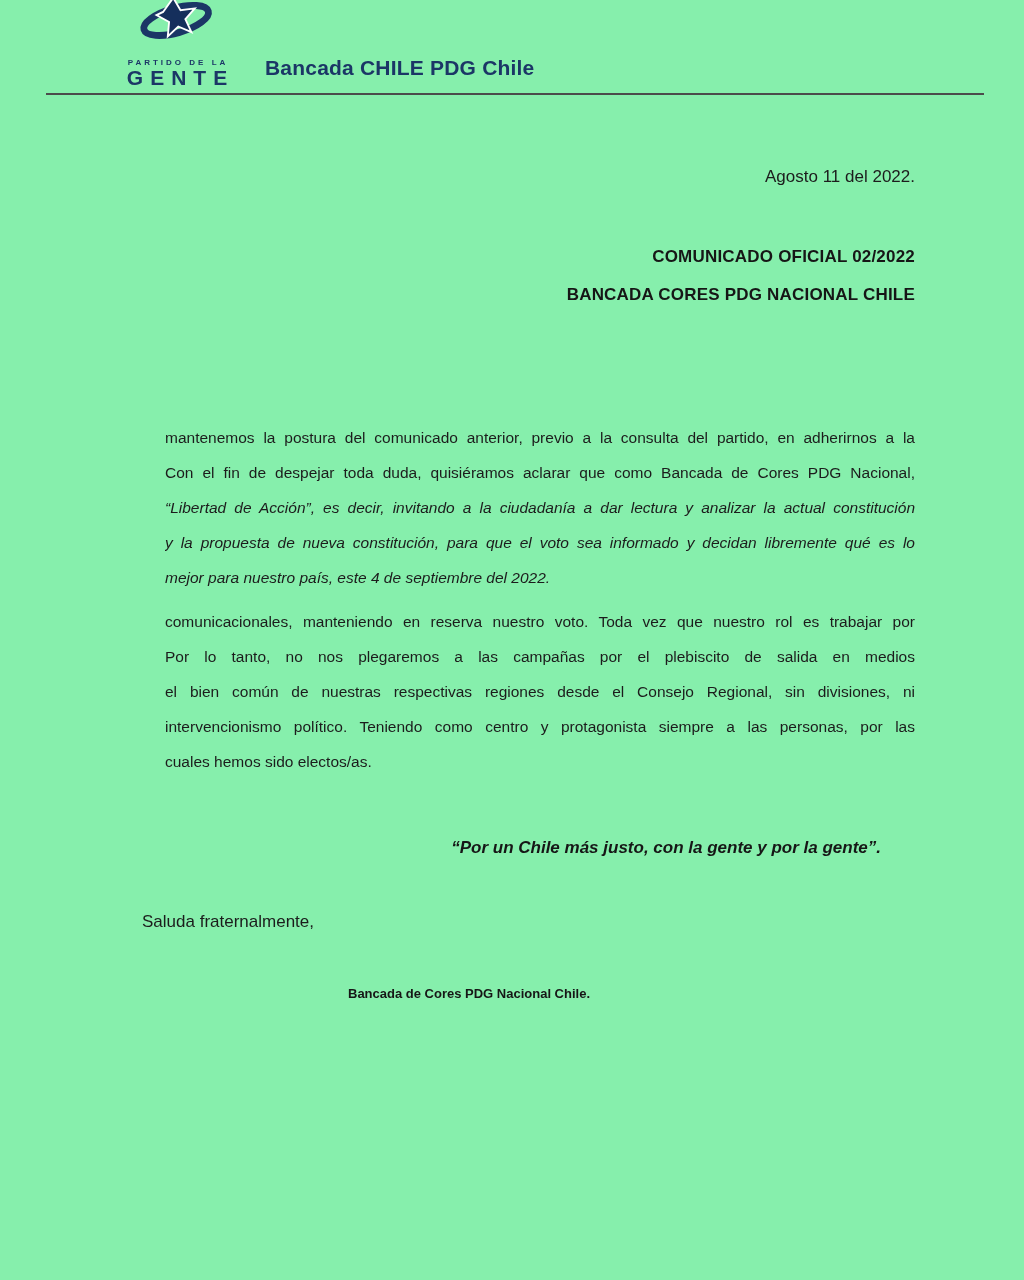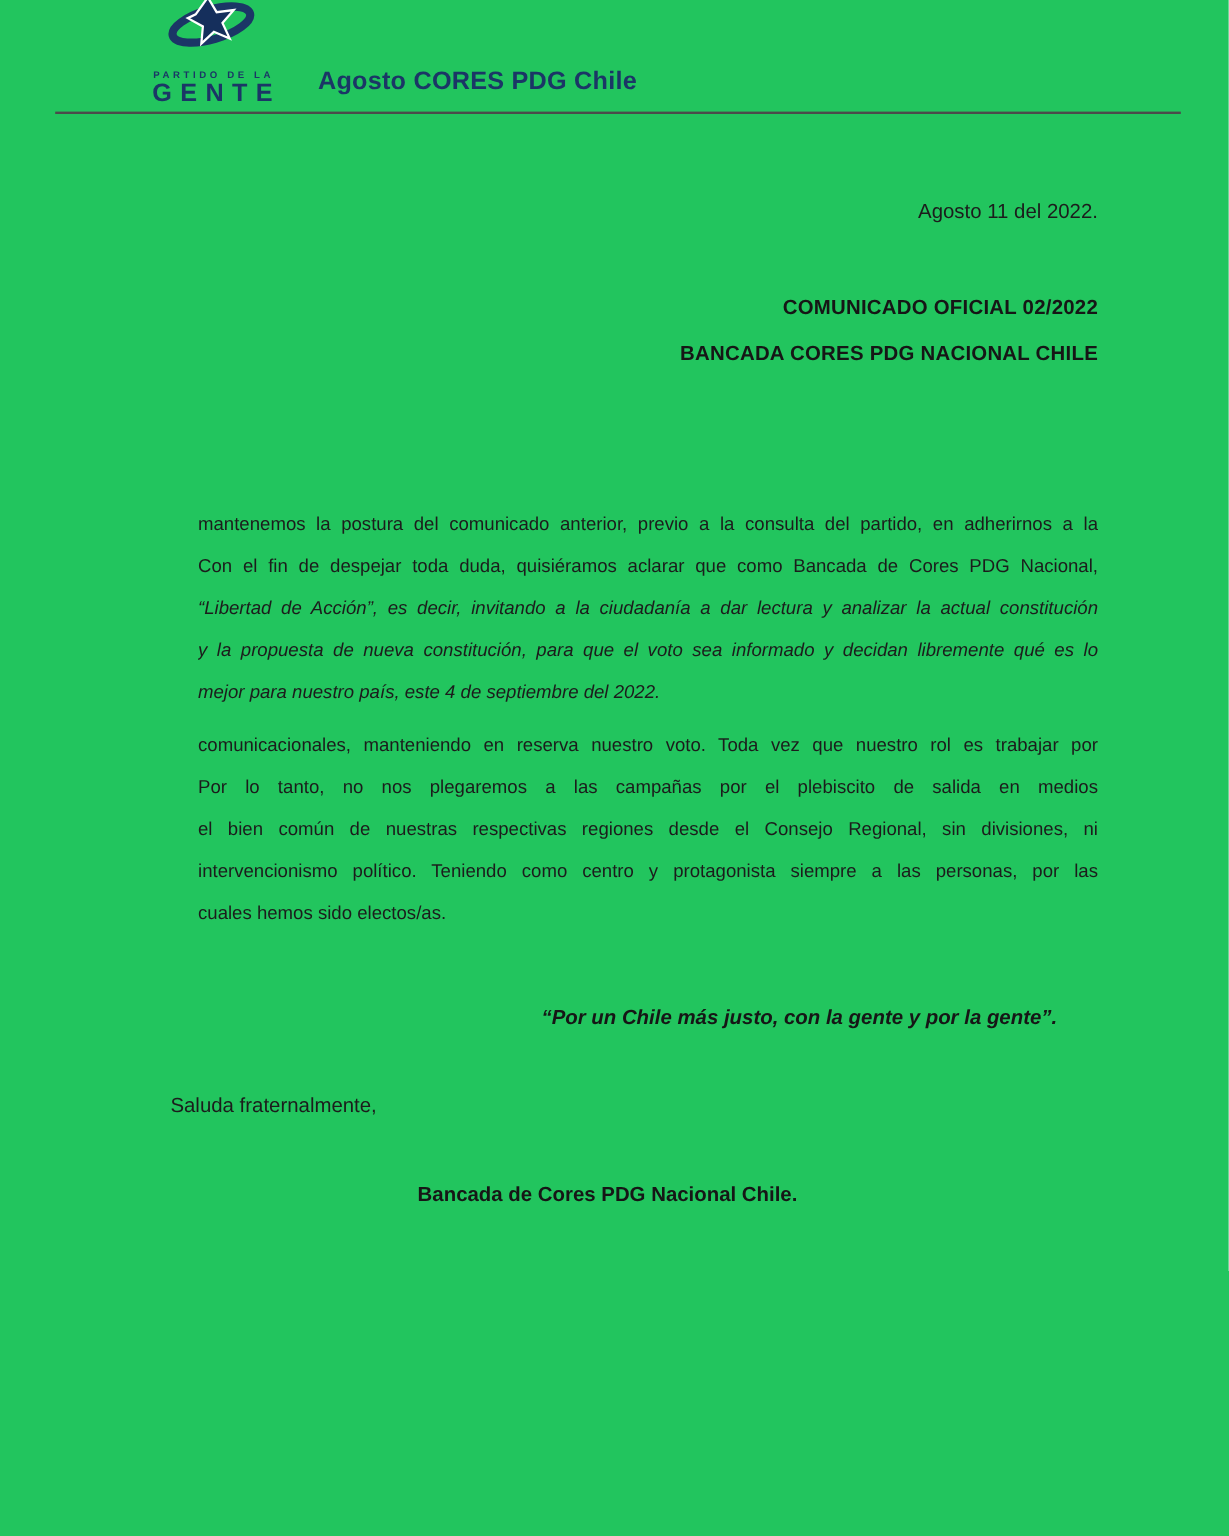--- a/index.html
+++ b/index.html
@@ -1,19 +1,19 @@
 <!DOCTYPE html>
 <html><head>
 <meta charset="utf-8">
 <style>
   html, body { margin:0; padding:0; background:#ffffff; }
   .page {
     position:relative;
     width:1024px; height:1280px;
-    background:#22c55e;
+    background:#86efac;
     font-family:"Liberation Sans","DejaVu Sans",sans-serif;
     color:#1f1f1f;
     overflow:hidden;
   }
   
   .logo {
     position:absolute; left:114px; top:0; width:128px;
     text-align:center; color:#1b3666;
   }
   .logo svg { display:block; width:128px; height:57px; }
@@ -61,37 +61,37 @@
     position:absolute; left:165px; top:838px; width:716px;
     text-align:right; font-size:17px; font-weight:bold; font-style:italic;
     color:#161616;
   }
   .salutation {
     position:absolute; left:142px; top:912px;
     font-size:17px; color:#1c1c1c;
   }
   .signature {
     position:absolute; left:348px; top:986px;
-    font-size:17px; font-weight:bold; color:#161616;
+    font-size:13px; font-weight:bold; color:#161616;
   }
 </style>
 </head>
 <body>
 
 <div class="page">
 
   <div class="logo">
     <svg viewBox="0 -2 130 92" aria-hidden="true">
       <ellipse cx="62" cy="31" rx="54" ry="20" fill="none" stroke="#1b3666" stroke-width="11" transform="rotate(-16 62 31)"></ellipse>
       <path d="M57.3,-5.5 L69.1,14.4 L92.1,11.5 L76.9,28.9 L86.7,49.9 L65.4,40.8 L48.5,56.7 L50.6,33.6 L30.3,22.4 L40.9,17.3 Z" fill="#152f5c" stroke="#ffffff" stroke-width="3" stroke-linejoin="miter"></path>
     </svg>
     <div class="logo-line1">PARTIDO DE LA</div>
     <div class="logo-line2">GENTE</div>
   </div>
-  <div class="header-title">Agosto CORES PDG Chile</div>
+  <div class="header-title">Bancada CHILE PDG Chile</div>
   <div class="rule"></div>
 
   <div class="date">Agosto 11 del 2022.</div>
 
   <div class="doc-title t1">COMUNICADO OFICIAL 02/2022</div>
   <div class="doc-title t2">BANCADA CORES PDG NACIONAL CHILE</div>
 
   <div class="body-block">
     <div class="para">
       <div class="line j">mantenemos la postura del comunicado anterior, previo a la consulta del partido, en adherirnos a la</div>

